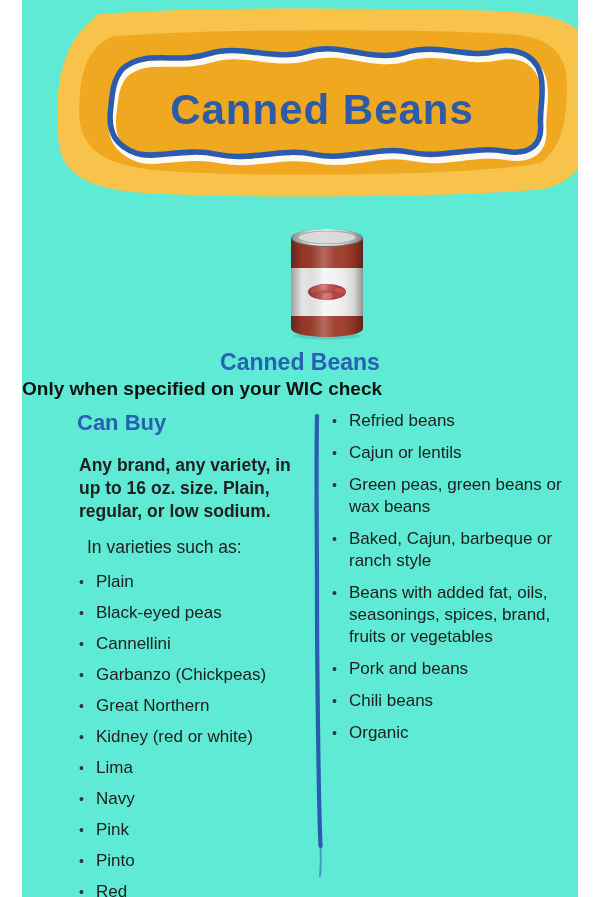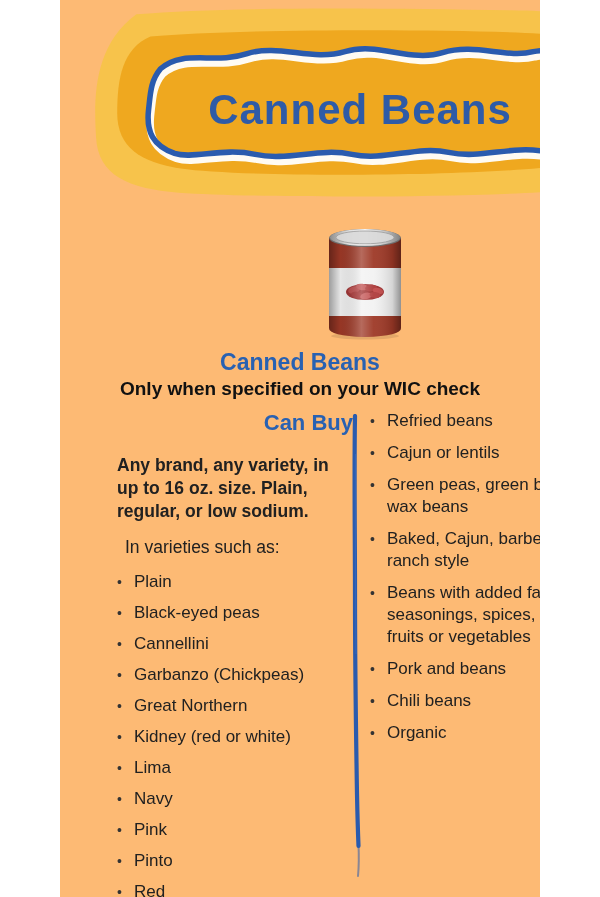--- a/index.html
+++ b/index.html
@@ -1,39 +1,39 @@
 <!DOCTYPE html>
 <html><head>
 <meta charset="utf-8">
 <style>
   html,body{margin:0;padding:0;background:#ffffff;}
   body{font-family:"Liberation Sans","DejaVu Sans",sans-serif;color:#212121;}
-  .page{position:relative;width:480px;height:897px;background:#fdba74;overflow:hidden;margin:0 auto;}
+  .page{position:relative;width:556px;height:897px;background:#5eead4;overflow:hidden;margin:0 auto;}
 
   
   .banner{position:absolute;left:28px;top:6px;width:544px;height:192px;}
   .banner svg{display:block;width:100%;height:100%;}
   .banner-title{position:absolute;left:0;top:80px;width:100%;text-align:center;
     font-size:42px;font-weight:bold;letter-spacing:1px;color:#2E5BA7;}
 
   
   .can-wrap{position:absolute;left:266px;top:226px;width:78px;height:114px;}
   .can-wrap svg{display:block;width:100%;height:100%;}
 
   
   .subtitle{position:absolute;left:0;top:349px;width:100%;text-align:center;
     font-size:23px;font-weight:bold;color:#2861B2;}
-  .note{position:absolute;left:0;top:378px;width:100%;text-align:center;
+  .note{position:absolute;left:0;top:378px;width:100%;
     font-size:19px;font-weight:bold;color:#111111;}
 
   
   .col{position:absolute;top:410px;}
   .col-left{left:55px;width:238px;}
   .col-right{left:308px;width:242px;}
-  .col-header{font-size:22px;font-weight:bold;color:#2861B2;text-align:right;margin:0 0 18px 0;}
+  .col-header{font-size:22px;font-weight:bold;color:#2861B2;text-align:left;margin:0 0 18px 0;}
   .col-right .col-header{margin-bottom:12px;}
 
   .intro-bold{font-size:17.5px;font-weight:bold;line-height:23px;margin:0 0 13px 2px;width:228px;}
   .intro{font-size:17.5px;line-height:22px;margin:0 0 13px 10px;}
 
   ul.bullets{list-style:none;margin:0;padding:0;}
   ul.bullets li{display:flex;align-items:flex-start;margin:0 0 10px 2px;
     font-size:17px;line-height:22px;}
   ul.bullets .dot{flex:0 0 17px;color:#333;font-size:14px;line-height:22px;}
   ul.bullets .txt{flex:1;}

